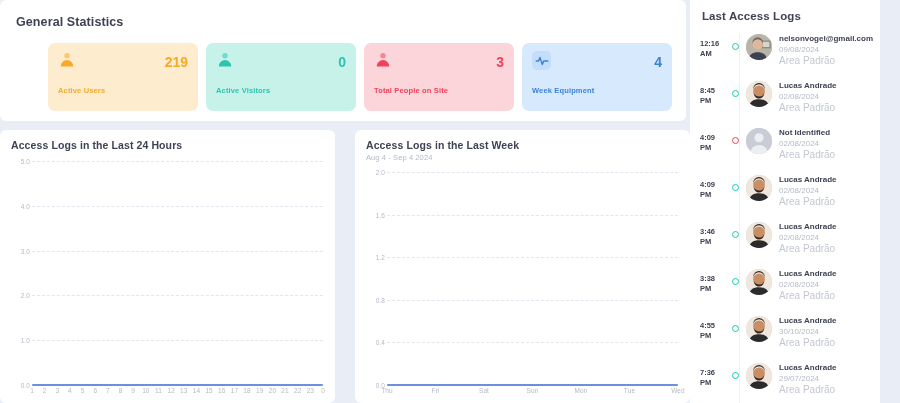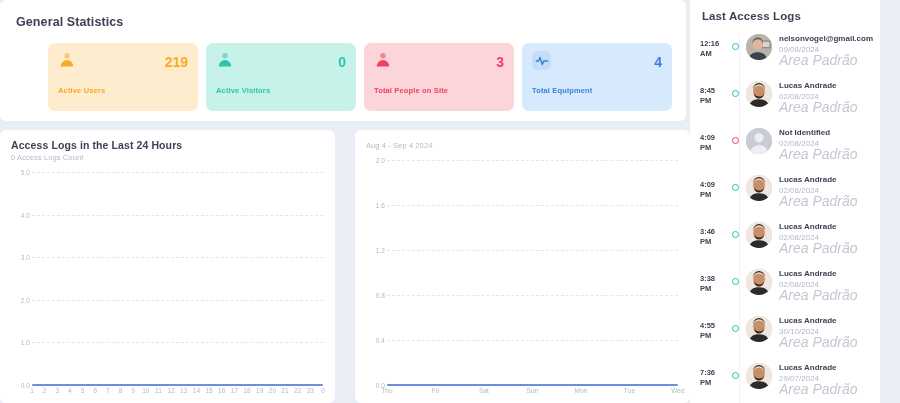--- a/index.html
+++ b/index.html
@@ -249,24 +249,23 @@
     color: #3f4254;
     line-height: 11px;
     white-space: nowrap;
   }
   .log-date {
     font-size: 8px;
     color: #b5b9c6;
     line-height: 11px;
   }
   .log-area {
-    font-size: 14px;
+    font-size: 10px;
     color: #c4c7d2;
     line-height: 11px;
-    font-style: italic;
   }
 </style>
 </head>
 <body>
 
 <div class="page">
 
   <div class="left-col">
 
     <div class="stats-panel">
@@ -312,30 +311,29 @@
             <div class="stat-top">
               <span>
                 <span class="pulse-box" style="background:#c3ddfb">
                   <svg viewBox="0 0 24 24" width="14" height="14" fill="none" stroke="#3b82d6" stroke-width="2.4" stroke-linecap="round" stroke-linejoin="round">
                     <path d="M2 12h4l2.5-6 4 12 2.5-6h7"></path>
                   </svg>
                 </span>
               </span>
               <span class="stat-value">4</span>
             </div>
-            <div class="stat-label">Total Equipment</div>
+            <div class="stat-label">Week Equipment</div>
           </div>
         </div>
     </div>
 
     <div class="charts-row">
 
       <div class="chart-card">
         <div class="chart-title">Access Logs in the Last 24 Hours</div>
-        <div class="chart-sub">0 Access Logs Count</div>
         <div class="plot" id="plot-24h">
             <div class="gridline" style="top: 100%;"></div>
             <div class="ytick" style="top: 100%;">0.0</div>
             <div class="gridline" style="top: 80%;"></div>
             <div class="ytick" style="top: 80%;">1.0</div>
             <div class="gridline" style="top: 60%;"></div>
             <div class="ytick" style="top: 60%;">2.0</div>
             <div class="gridline" style="top: 40%;"></div>
             <div class="ytick" style="top: 40%;">3.0</div>
             <div class="gridline" style="top: 20%;"></div>
@@ -366,20 +364,21 @@
             <div class="xtick" style="left: 78.2609%;">19</div>
             <div class="xtick" style="left: 82.6087%;">20</div>
             <div class="xtick" style="left: 86.9565%;">21</div>
             <div class="xtick" style="left: 91.3043%;">22</div>
             <div class="xtick" style="left: 95.6522%;">23</div>
             <div class="xtick" style="left: 100%;">0</div>
           </div>
       </div>
 
       <div class="chart-card">
+        <div class="chart-title">Access Logs in the Last Week</div>
         <div class="chart-sub">Aug 4 - Sep 4 2024</div>
         <div class="plot" id="plot-week">
             <div class="gridline" style="top: 100%;"></div>
             <div class="ytick" style="top: 100%;">0.0</div>
             <div class="gridline" style="top: 80%;"></div>
             <div class="ytick" style="top: 80%;">0.4</div>
             <div class="gridline" style="top: 60%;"></div>
             <div class="ytick" style="top: 60%;">0.8</div>
             <div class="gridline" style="top: 40%;"></div>
             <div class="ytick" style="top: 40%;">1.2</div>

